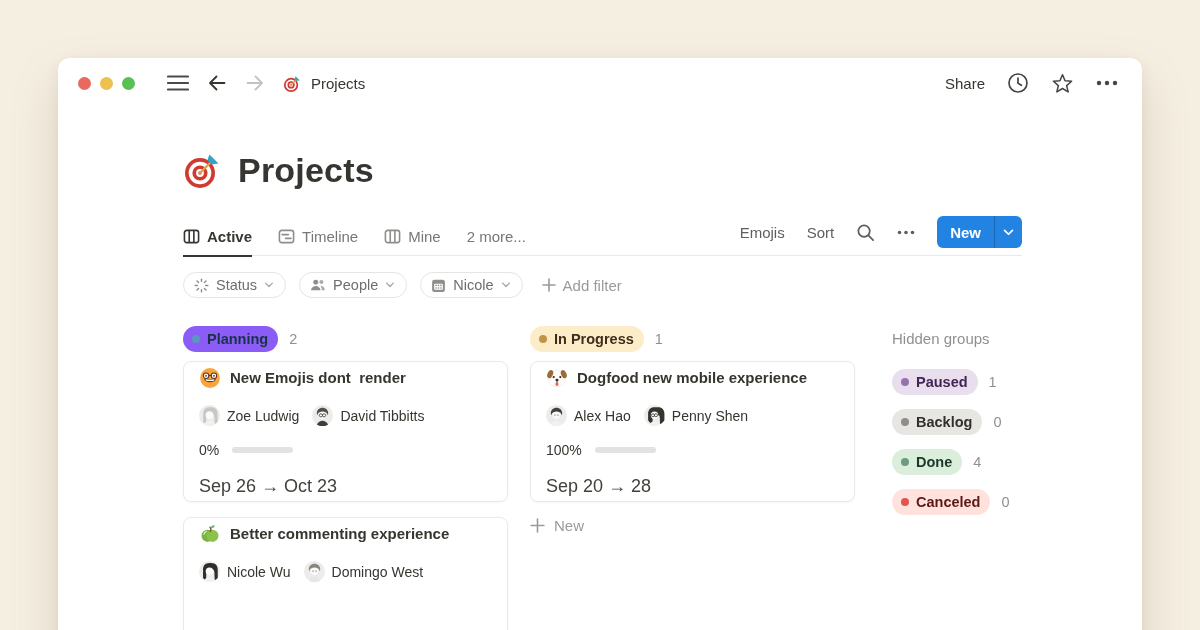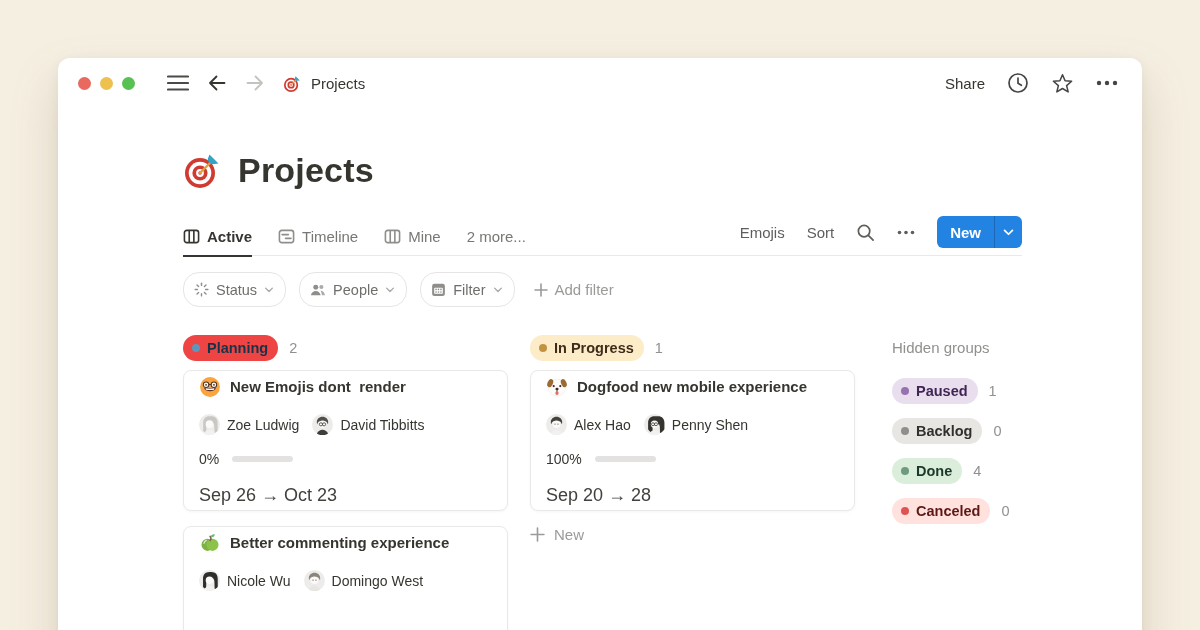--- a/index.html
+++ b/index.html
@@ -42,36 +42,36 @@
   .vc-label { font-size:15px; color:#5f5e5b; cursor:pointer; }
   .new-btn { display:flex; align-items:stretch; background:#2383e2; border-radius:6px;
     overflow:hidden; cursor:pointer; height:32px; }
   .new-btn .seg-label { display:flex; align-items:center; padding:0 13px; color:#fff;
     font-size:15px; font-weight:700; }
   .new-btn .seg-div { width:1px; background:rgba(18,70,130,.45); }
   .new-btn .seg-chev { display:flex; align-items:center; justify-content:center; width:27px; color:#fff; }
 
   
   .chips-row { margin-top:16px; display:flex; align-items:center; gap:13px; }
-  .chip { display:flex; align-items:center; gap:7px; height:35px; padding:0 11px 0 10px;
+  .chip { display:flex; align-items:center; gap:7px; height:26px; padding:0 11px 0 10px;
     border:1px solid #e6e5e3; border-radius:16px; font-size:14.5px; color:#6f6e6a; cursor:pointer; background:#fff; }
   .chip .cicon { color:#8f8e8b; display:inline-flex; }
   .chip .chev { color:#a8a7a4; display:inline-flex; }
   .add-filter { display:flex; align-items:center; gap:7px; font-size:15px; color:#9b9a97;
     cursor:pointer; margin-left:6px; }
 
   
   .board { margin-top:28px; display:flex; gap:22px; align-items:flex-start; }
   .col { width:325px; flex:0 0 auto; }
   .col-head { display:flex; align-items:center; height:26px; cursor:pointer; }
   .pill { display:inline-flex; align-items:center; gap:7px; height:26px; padding:0 10px 0 9px;
     border-radius:14px; font-size:14.5px; font-weight:600; }
   .dot { width:8px; height:8px; border-radius:50%; flex:0 0 auto; }
   .count { margin-left:11px; font-size:14.5px; color:#91908d; }
-  .pill.planning { background:#ef4444; color:#183347; } .pill.planning .dot{ background:#5b97bd; }
+  .pill.planning { background:#8b5cf6; color:#183347; } .pill.planning .dot{ background:#5b97bd; }
   .pill.inprogress { background:#fdecc8; color:#402c1b; } .pill.inprogress .dot{ background:#c29343; }
   .pill.paused { background:#e8deee; color:#412454;justify-content:space-between; } .pill.paused .dot{ background:#9672af; }
   .pill.backlog { background:#e7e6e3; color:#32302c; } .pill.backlog .dot{ background:#8f8e8b; }
   .pill.done { background:#dbeddb; color:#1c3829; } .pill.done .dot{ background:#6c9b7d; }
   .pill.canceled { background:#ffe2dd; color:#5d1715; } .pill.canceled .dot{ background:#df5452; }
 
   .cards { margin-top:9px; display:flex; flex-direction:column; gap:15px; }
   .card { background:#fff; border:1px solid #e9e9e7; border-radius:8px; padding:4px 15px;
     box-shadow:0 1px 3px rgba(15,15,15,.04); cursor:pointer; }
   .card.clipped { min-height:150px; }
@@ -294,21 +294,21 @@
                 <g fill="currentColor">
                   <circle cx="5.4" cy="7.9" r=".85"></circle>
                   <circle cx="8" cy="7.9" r=".85"></circle>
                   <circle cx="10.6" cy="7.9" r=".85"></circle>
                   <circle cx="5.4" cy="10.6" r=".85"></circle>
                   <circle cx="8" cy="10.6" r=".85"></circle>
                   <circle cx="10.6" cy="10.6" r=".85"></circle>
                 </g>
               </svg>
           </span>
-          <span>Filter</span>
+          <span>Nicole</span>
           <span class="chev">
             <svg width="10" height="6" viewBox="0 0 12 8">
                 <path d="M1.5 1.5L6 6l4.5-4.5" stroke="currentColor" stroke-width="1.8" fill="none" stroke-linecap="round" stroke-linejoin="round"></path>
               </svg>
           </span>
         </div>
         <div class="add-filter">
           <span>
             <svg width="14" height="14" viewBox="0 0 14 14">
                 <path d="M7 1v12M1 7h12" stroke="#9b9a97" stroke-width="1.6" stroke-linecap="round"></path>

